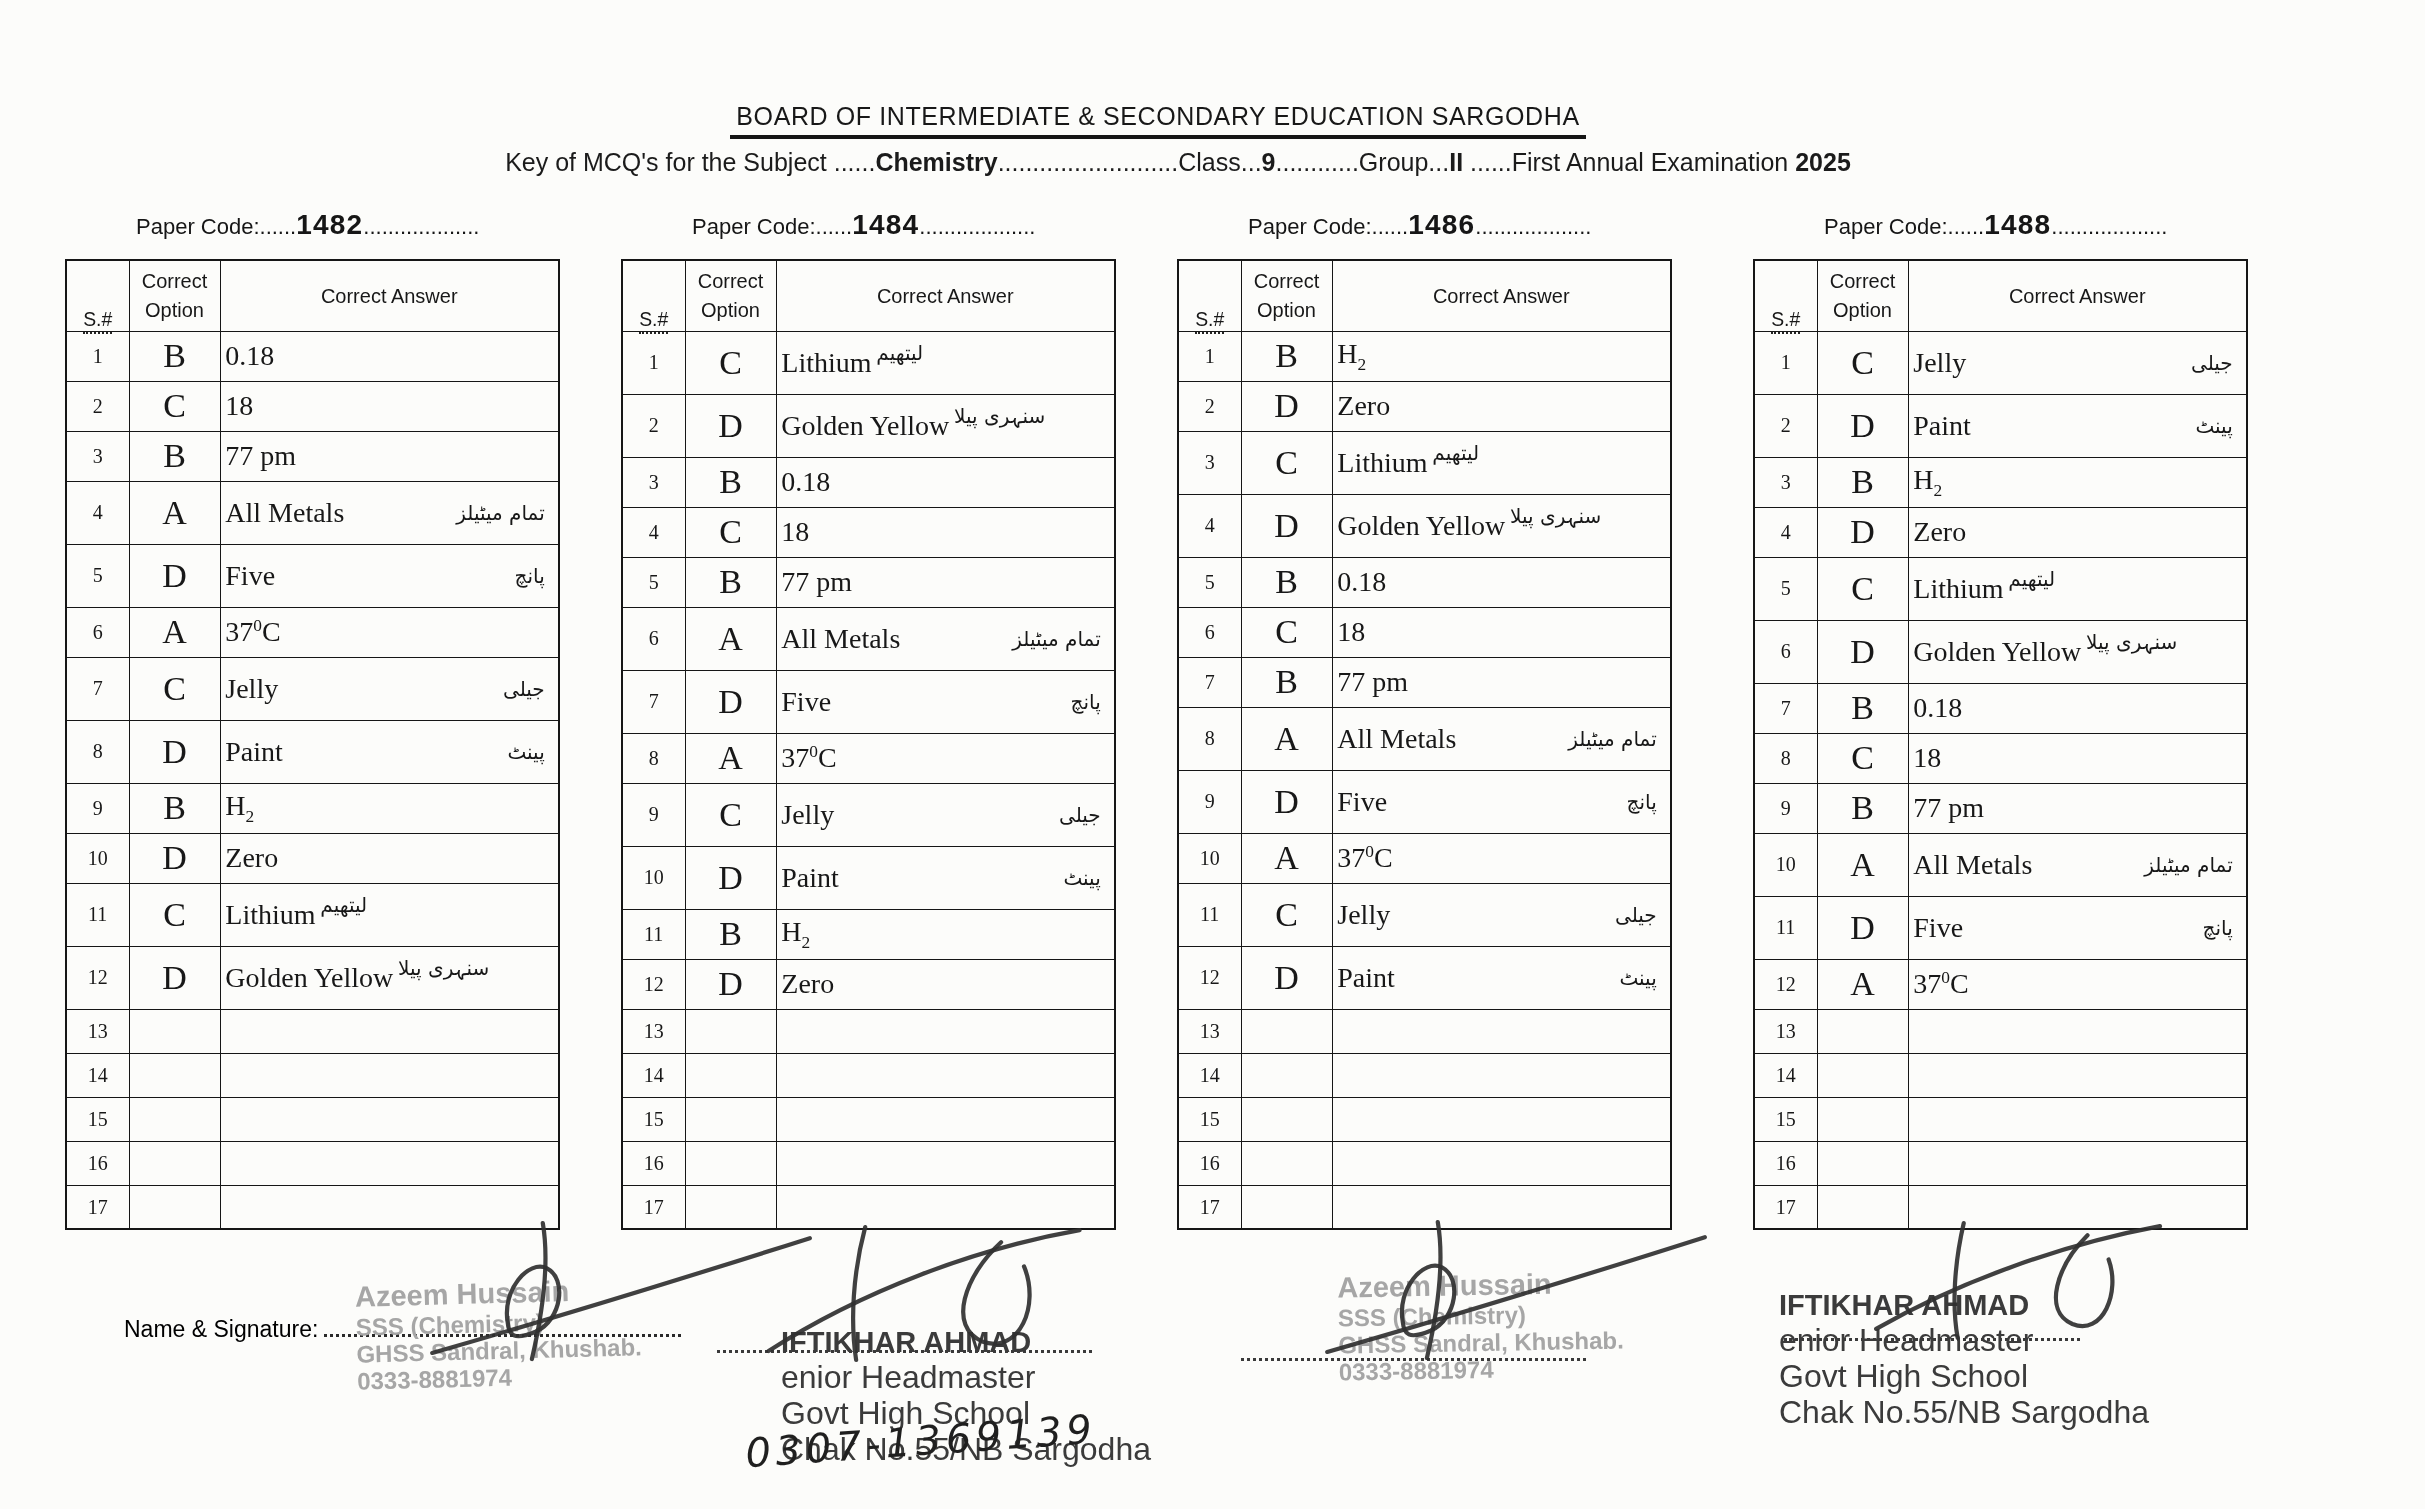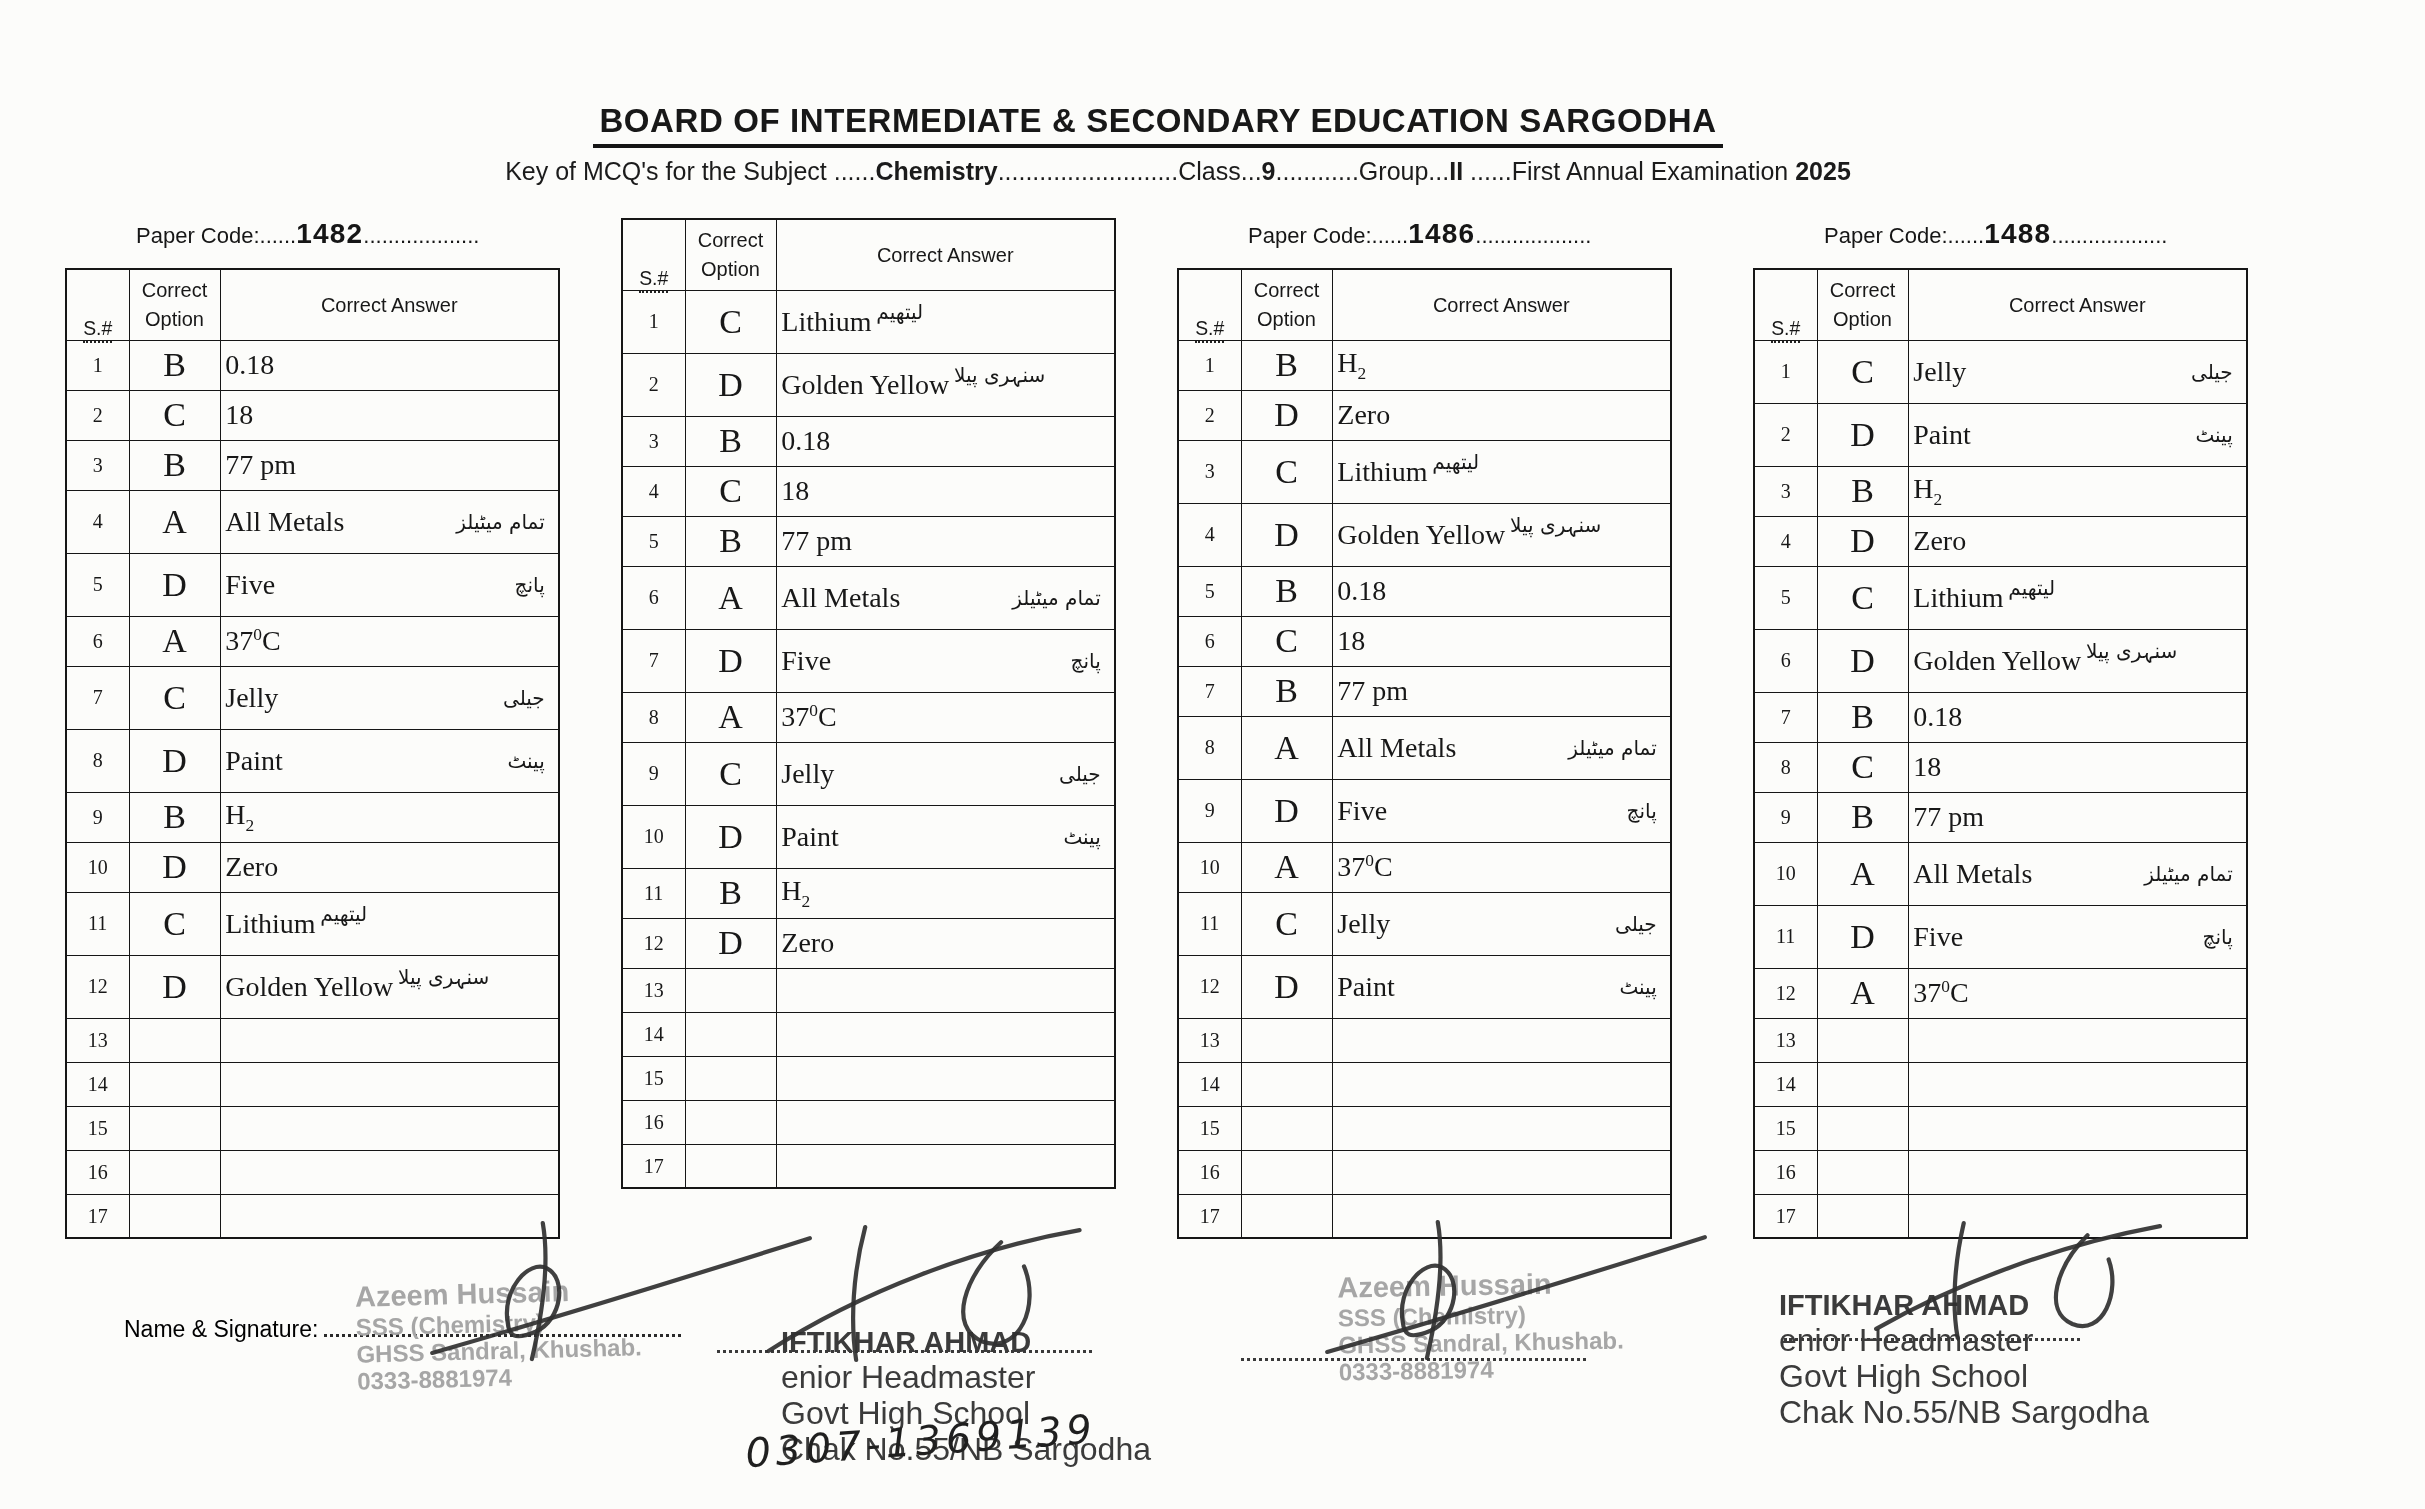--- a/index.html
+++ b/index.html
@@ -10,21 +10,21 @@
     color:#181818;
     position:relative;
     overflow:hidden;
   }
   .page{position:relative;width:2426px;height:1509px;}
 
   
   .title-wrap{width:2316px;text-align:center;padding-top:102px;}
   .title{
     display:inline-block;
-    font-size:33px;font-weight:bold;letter-spacing:0.6px;
+    font-size:25px;font-weight:normal;letter-spacing:0.6px;
     border-bottom:4.8px solid #151515;
     padding:0 6px 3.6px 6px;
   }
   .subtitle{
     width:2316px;text-align:center;
     margin-top:9.7px;font-size:25px;color:#1b1b1b;
     white-space:nowrap;
     padding-left:20px;
   }
   .subtitle b{font-weight:bold;}
@@ -303,20 +303,21 @@
                   <span class="eng"></span>
                   <span class="urdu"></span>
                 </span>
       </td>
     </tr>
           </tbody>
       </table>
     </div>
 
     <div class="table-col">
+      <div class="paper-code"><span>Paper Code:</span><span>......</span><span class="pc-code">1484</span><span>...................</span></div>
       <table class="keytbl">
         <colgroup>
             <col class="c-sn">
             <col class="c-opt">
             <col class="c-ans">
           </colgroup>
         <thead>
           <tr class="head">
             <th class="sn-h"><span class="snh">S.#</span></th>
             <th class="opt-h">

